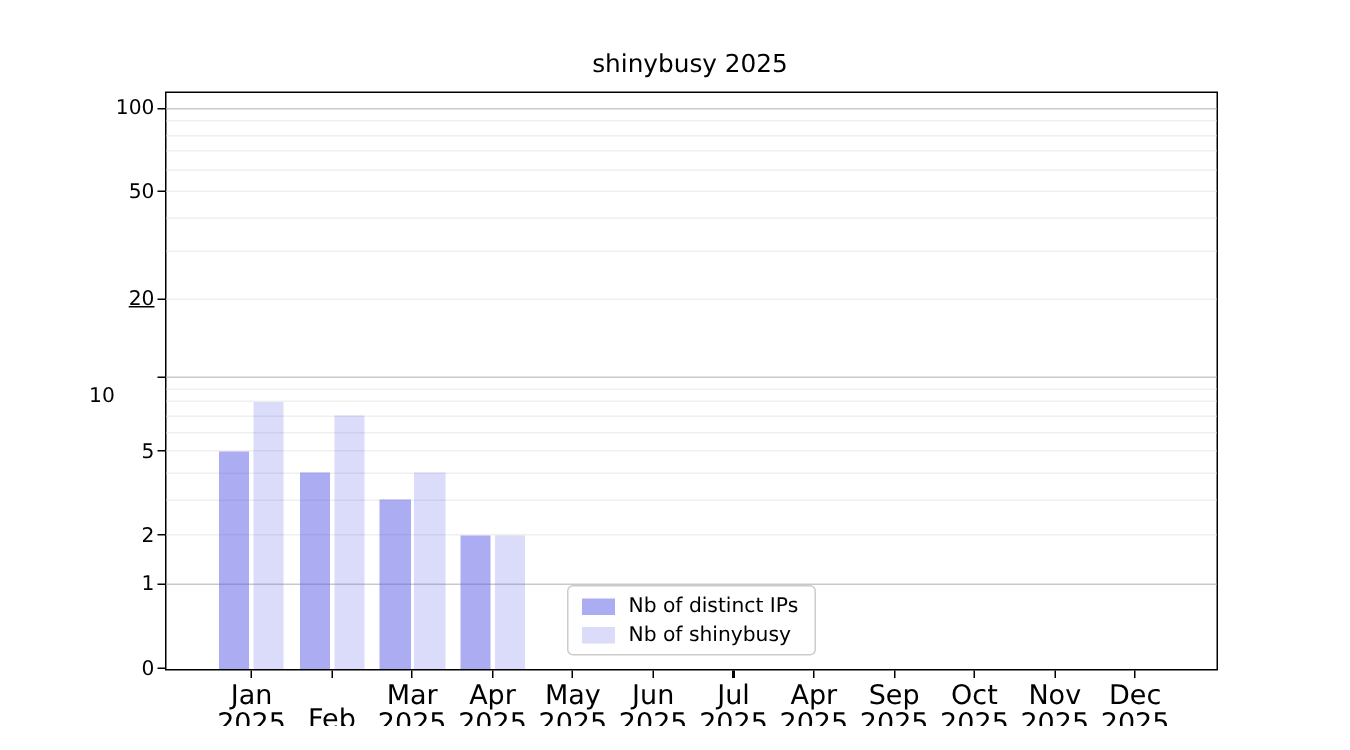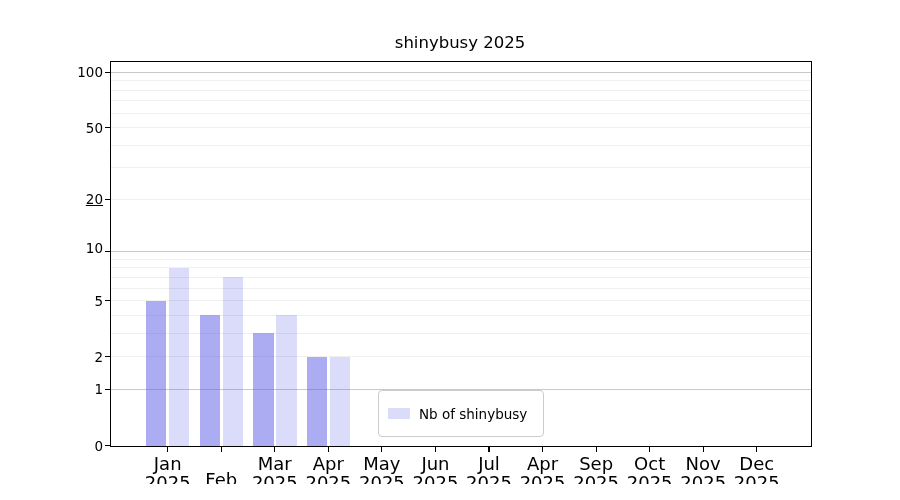--- a/index.html
+++ b/index.html
@@ -72,21 +72,21 @@
       <div class="bar" style="left: 218.6px; width: 20.5px; height: 88.7932px; background: rgba(90, 90, 230, 0.22);"></div>
       <div class="ytick-mark" style="top: 382.9px;"></div>
       <div class="ytick-label" style="top: 374.5px;">0</div>
       <div class="ytick-mark" style="top: 326.878px;"></div>
       <div class="ytick-label" style="top: 318.478px;">1</div>
       <div class="ytick-mark" style="top: 294.107px;"></div>
       <div class="ytick-label" style="top: 285.707px;">2</div>
       <div class="ytick-mark" style="top: 238.084px;"></div>
       <div class="ytick-label" style="top: 229.684px;">5</div>
       <div class="ytick-mark" style="top: 189.095px;"></div>
-      <div class="ytick-label" style="top: 177px;">10</div>
+      <div class="ytick-label" style="top: 193px; text-align: center;">10</div>
       <div class="ytick-mark" style="top: 136.832px;"></div>
       <div class="ytick-label" style="top: 128.432px; text-decoration: underline;">20</div>
       <div class="ytick-mark" style="top: 65.1178px;"></div>
       <div class="ytick-label" style="top: 56.7178px;">50</div>
       <div class="ytick-mark" style="top: 9.89177px;"></div>
       <div class="ytick-label" style="top: 1.49177px;">100</div>
       <div class="xtick-mark" style="left: 56.1px;"></div>
       <div class="xtick-label" style="left: 14.7px;">
         <span>Jan</span>
         <span>2025</span>
@@ -142,17 +142,21 @@
         <span>2025</span>
       </div>
       <div class="xtick-mark" style="left: 645.15px;"></div>
       <div class="xtick-label" style="left: 603.75px;">
         <span>Dec</span>
         <span>2025</span>
       </div>
     </div>
   <div id="legend">
     <div class="legend-row">
+      <span class="legend-swatch" id="swatch-0" style="background: rgba(90, 90, 230, 0.5);"></span>
+      <span>Nb of distinct IPs</span>
+    </div>
+    <div class="legend-row">
       <span class="legend-swatch" id="swatch-1" style="background: rgba(90, 90, 230, 0.22);"></span>
       <span>Nb of shinybusy</span>
     </div>
   </div>
 </div>
 
 </body></html>

